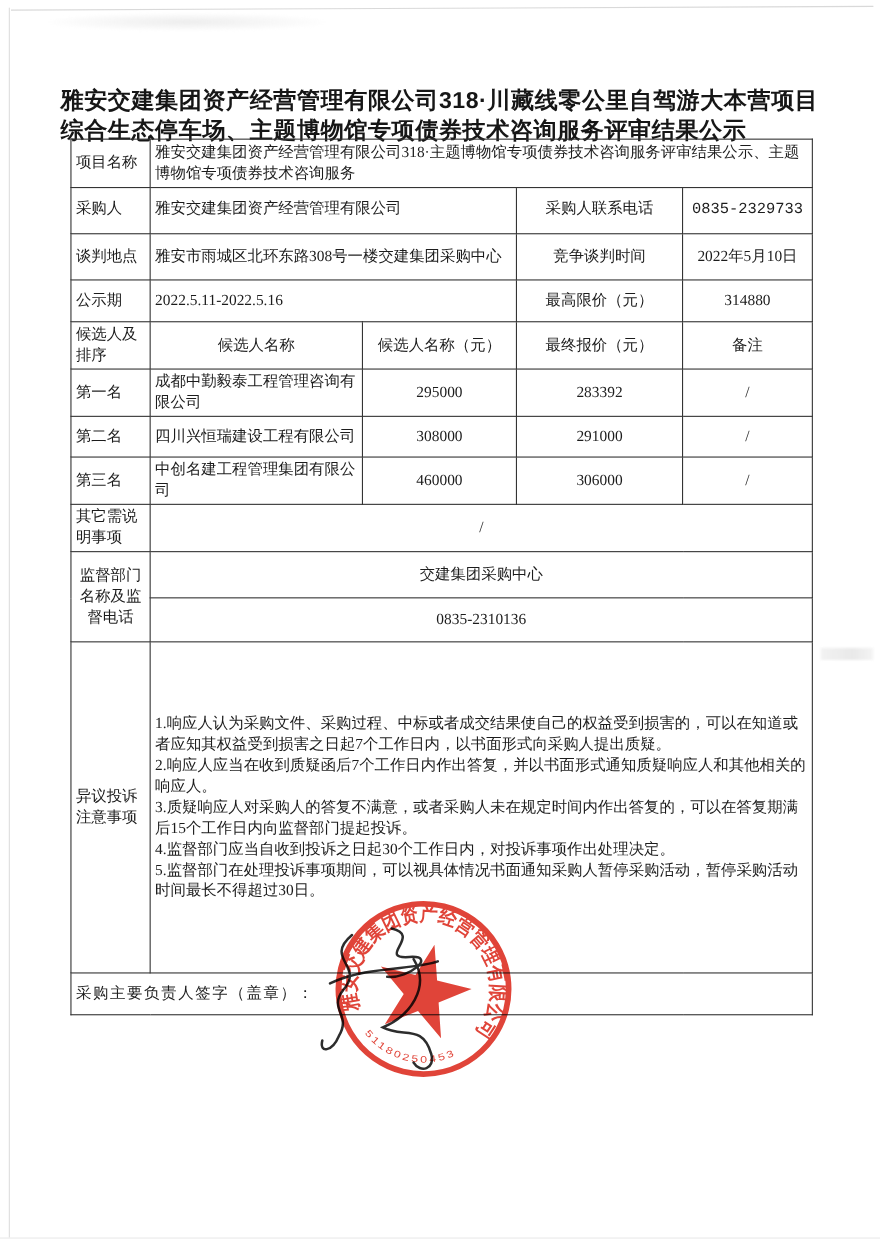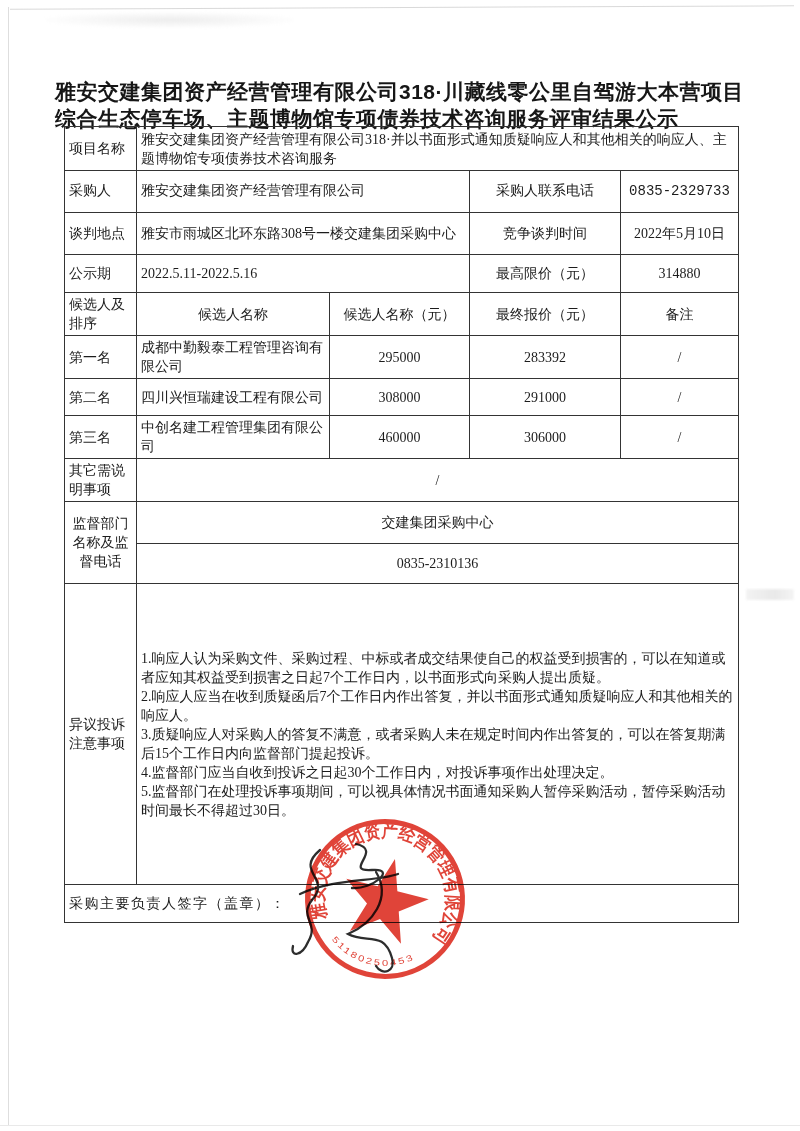--- a/index.html
+++ b/index.html
@@ -64,21 +64,21 @@
     <col style="width:72px">
       <col style="width:193px">
       <col style="width:140px">
     <col style="width:151px">
       <col style="width:118px">
   </colgroup>
 
   <tbody>
       <tr class="r1">
     <td class="lab">项目名称</td>
-    <td class="val" colspan="4">雅安交建集团资产经营管理有限公司318·并以书面形式通知质疑响应人和其他相关的响应人、主题博物馆专项债券技术咨询服务</td>
+    <td class="val" colspan="4">雅安交建集团资产经营管理有限公司318·主题博物馆专项债券技术咨询服务评审结果公示、主题博物馆专项债券技术咨询服务</td>
   </tr>
 
   <tr class="r2">
     <td class="lab">采购人</td>
     <td class="val" colspan="2">雅安交建集团资产经营管理有限公司</td>
     <td class="cen">采购人联系电话</td>
     <td class="cen">0835-2329733</td>
   </tr>
 
   <tr class="r3">

